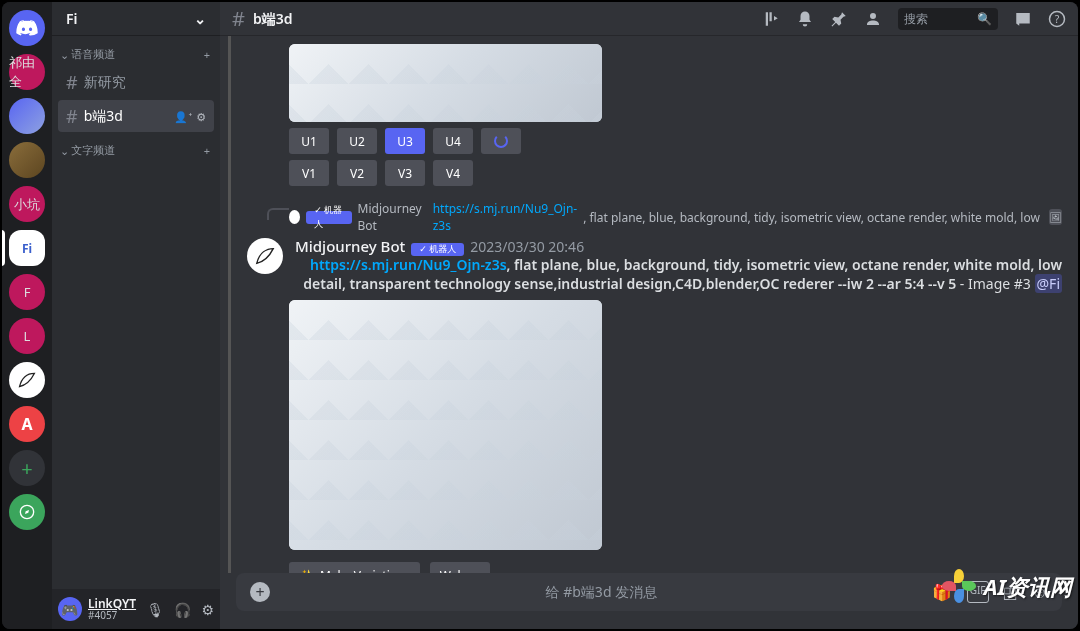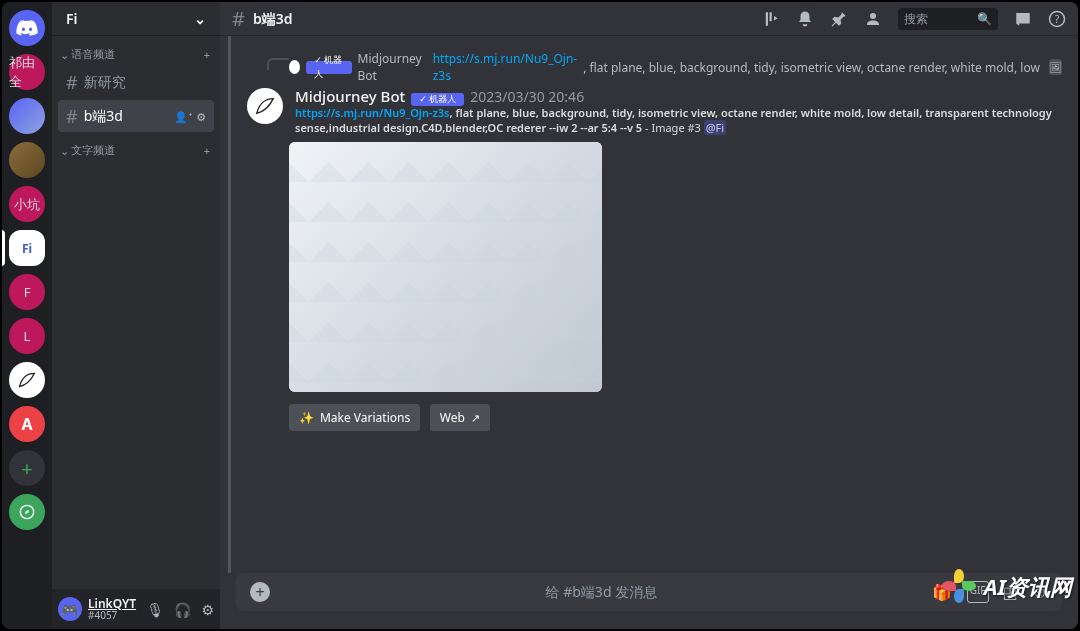--- a/index.html
+++ b/index.html
@@ -61,21 +61,21 @@
 .reply-line { display:flex; align-items:center; gap:6px; margin-left:42px; font-size:12px; color:#b5bac1; margin-top:14px; position:relative; }
 .reply-line::before { content:""; position:absolute; left:-22px; top:8px; width:20px; height:10px; border-left:2px solid #4e5058; border-top:2px solid #4e5058; border-top-left-radius:6px; }
 .bot-tag { background:#5865f2; color:#fff; font-size:9px; padding:0 8px; border-radius:3px; display:inline-flex; align-items:center; gap:2px; height:13px; }
 .tiny-avatar { width:14px; height:14px; border-radius:50%; background:#fff; display:inline-block; }
 .link-blue { color:#00a8fc; }
 .msg-head { display:flex; align-items:baseline; gap:6px; margin-top:2px; }
 .msg-avatar { width:36px; height:36px; border-radius:50%; background:#fff; float:left; margin-right:12px; margin-top:2px; display:flex; align-items:center; justify-content:center; position:relative; }
 .msg-avatar svg { width:22px; height:22px; }
 .msg-author { color:#f2f3f5; font-weight:500; font-size:15px; }
 .timestamp { color:#949ba4; font-size:14px; }
-.msg-content { color:#dbdee1; font-size:11px; line-height:1.35; }
+.msg-content { color:#dbdee1; font-size:14px; line-height:1.35;text-align:right; }
 .mention { background:rgba(88,101,242,.3); color:#c9cdfb; border-radius:3px; padding:0 2px; }
 .bold { font-weight:600; }
 
 .action-btn { background:#4e5058; color:#fff; border:none; border-radius:3px; padding:5px 10px; font-size:12px; cursor:pointer; display:inline-flex; align-items:center; gap:6px; margin-right:6px; margin-top:6px; }
 .ext-icon { font-size:11px; }
 
 .input-area { padding:0 16px 18px 16px; }
 .msg-input { background:#383a40; border-radius:8px; height:38px; display:flex; align-items:center; padding:0 14px; gap:12px; color:#949ba4; }
 .input-plus { width:20px; height:20px; border-radius:50%; background:#b5bac1; color:#383a40; display:flex; align-items:center; justify-content:center; font-size:16px; cursor:pointer; }
 .input-text { flex:1; font-size:14px;text-align:center; }
@@ -205,20 +205,40 @@
             <svg width="18" height="18" viewBox="0 0 24 24" fill="currentColor">
               <circle cx="12" cy="12" r="10" fill="none" stroke="currentColor" stroke-width="2"></circle>
               <text x="12" y="17" text-anchor="middle" font-size="14" fill="currentColor">?</text>
             </svg>
           </span>
       </div>
     </div>
 
     <div class="messages">
 
+      <div class="msg-group">
+        <div class="img-attach">
+            <div class="iso-blocks"></div>
+          </div>
+        <div class="btn-row">
+          <button class="mj-btn">U1</button>
+          <button class="mj-btn">U2</button>
+          <button class="mj-btn primary">U3</button>
+          <button class="mj-btn">U4</button>
+          <button class="mj-btn refresh">
+              <span class="refresh-icon"></span>
+            </button>
+        </div>
+        <div class="btn-row">
+          <button class="mj-btn">V1</button>
+          <button class="mj-btn">V2</button>
+          <button class="mj-btn">V3</button>
+          <button class="mj-btn">V4</button>
+        </div>
+      </div>
 
       <div class="msg-group">
         <div class="reply-line">
           <span class="tiny-avatar"></span>
           <span class="bot-tag">✓ 机器人</span>
           <span>Midjourney Bot</span>
           <span class="link-blue">https://s.mj.run/Nu9_Ojn-z3s</span>
             <span style="white-space:nowrap;overflow:hidden;text-overflow:clip;max-width:460px">, flat plane, blue, background, tidy, isometric view, octane render, white mold, low detail, transparent technolo</span>
           <span class="reply-img-icon">🖼</span>
         </div>

